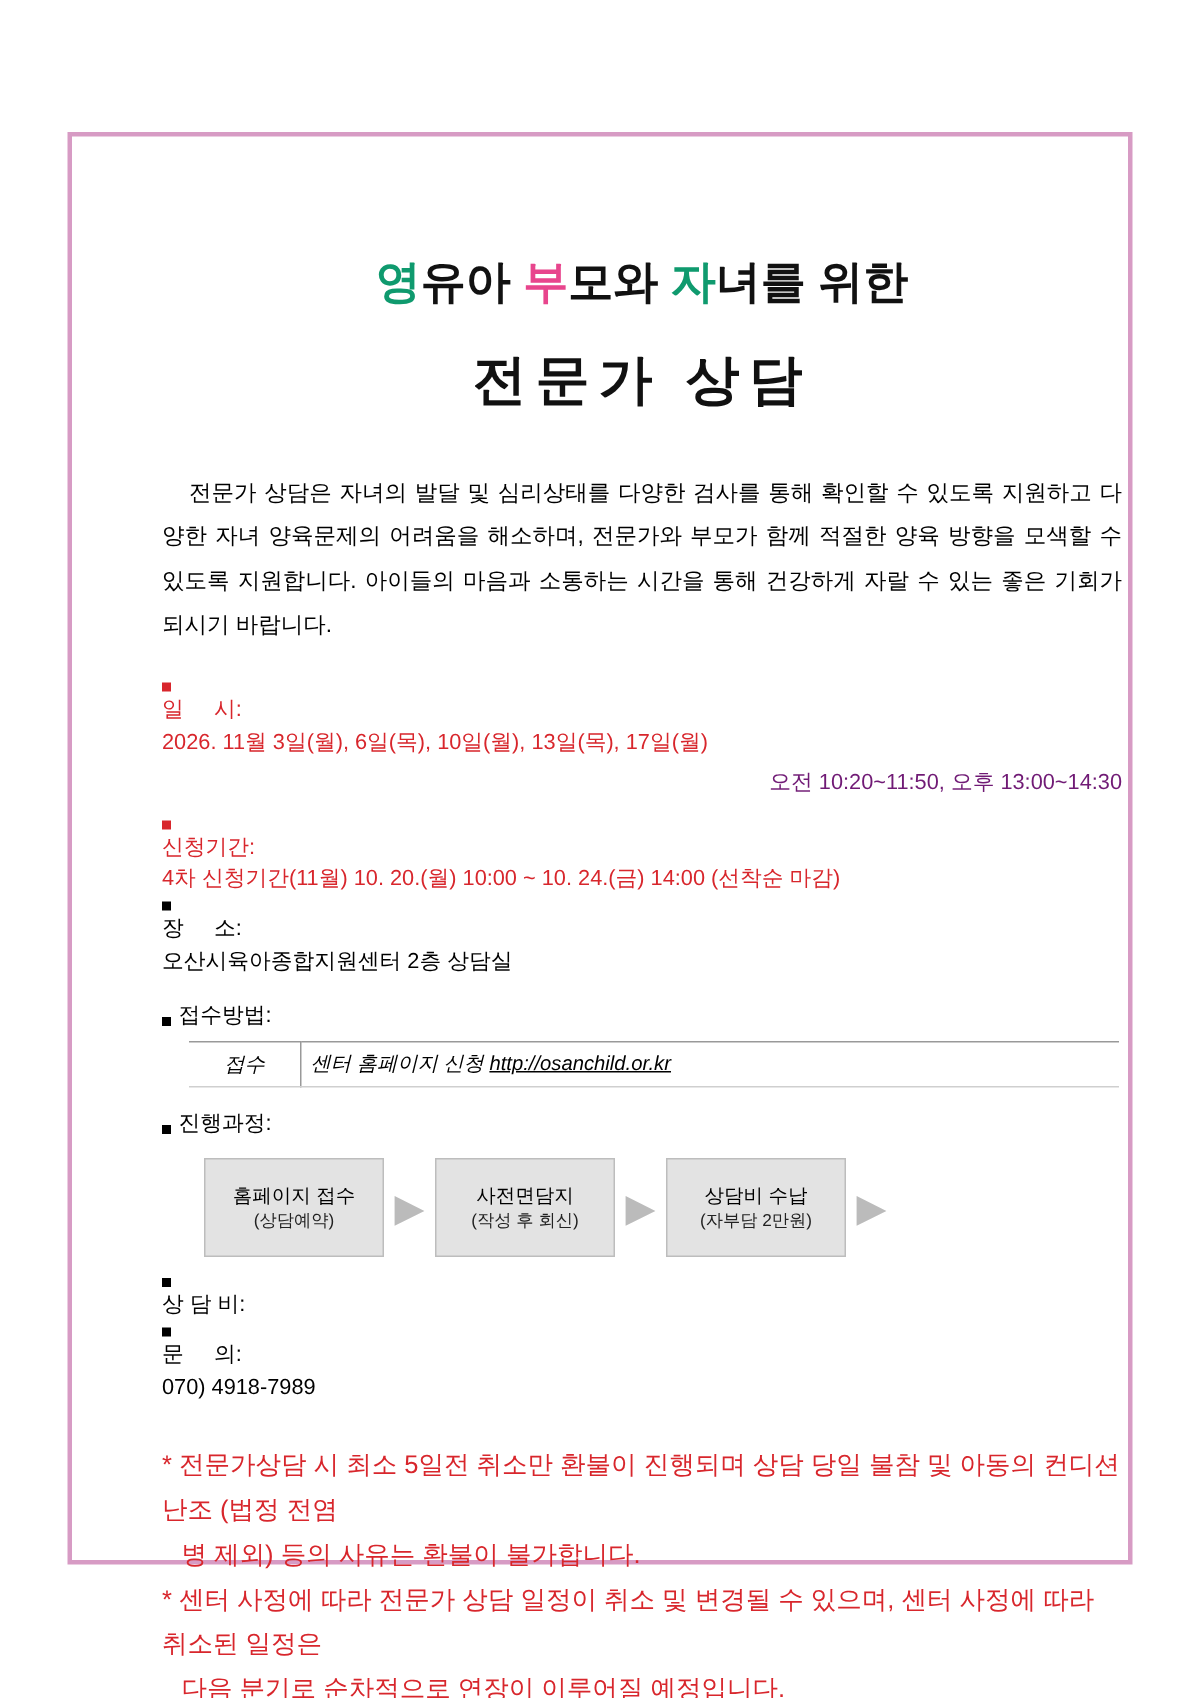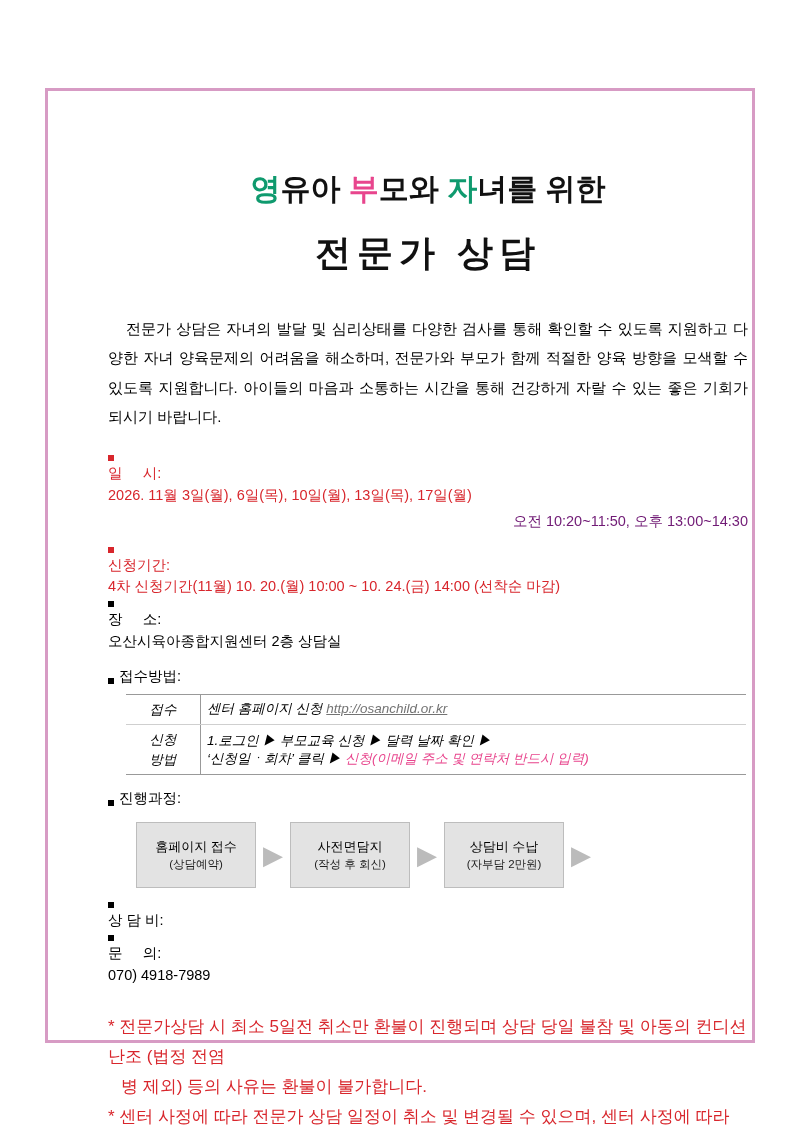--- a/index.html
+++ b/index.html
@@ -124,21 +124,21 @@
   }
   .apply-table tr.first td { border-bottom: 1px solid #cfcfcf; }
   .apply-table td.col1 {
     width: 62px;
     text-align: center;
     border-right: 1px solid #999;
     white-space: pre-line;
     line-height: 1.45;
   }
   .link {
-    color: #737373;
+    color: #000000;
     text-decoration: underline;
   }
   .pink-text { color: #e8458d; }
 
   
   .flow {
     display: flex;
     align-items: center;
     margin: 14px 0 0 28px;
   }
@@ -222,28 +222,20 @@
           <span class="sq black"></span>
           <span class="label blk-text">접수방법:</span>
         </div>
 
         <table class="apply-table">
           <tbody>
               <tr class="first">
             <td class="col1">접수</td>
             <td>
               <span>센터 홈페이지 신청 </span><span class="link">http://osanchild.or.kr</span>
-            </td>
-          </tr>
-          <tr>
-            <td class="col1">신청
-방법</td>
-            <td>
-              <div>1.로그인 ▶ 부모교육 신청 ▶ 달력 날짜 확인 ▶</div>
-              <div><span>‘신청일ㆍ회차’ 클릭 ▶ </span><span class="pink-text">신청(이메일 주소 및 연락처 반드시 입력)</span></div>
             </td>
           </tr>
         </tbody>
           </table>
 
         <div class="section-label">
           <span class="sq black"></span>
           <span class="label blk-text">진행과정:</span>
         </div>
 

